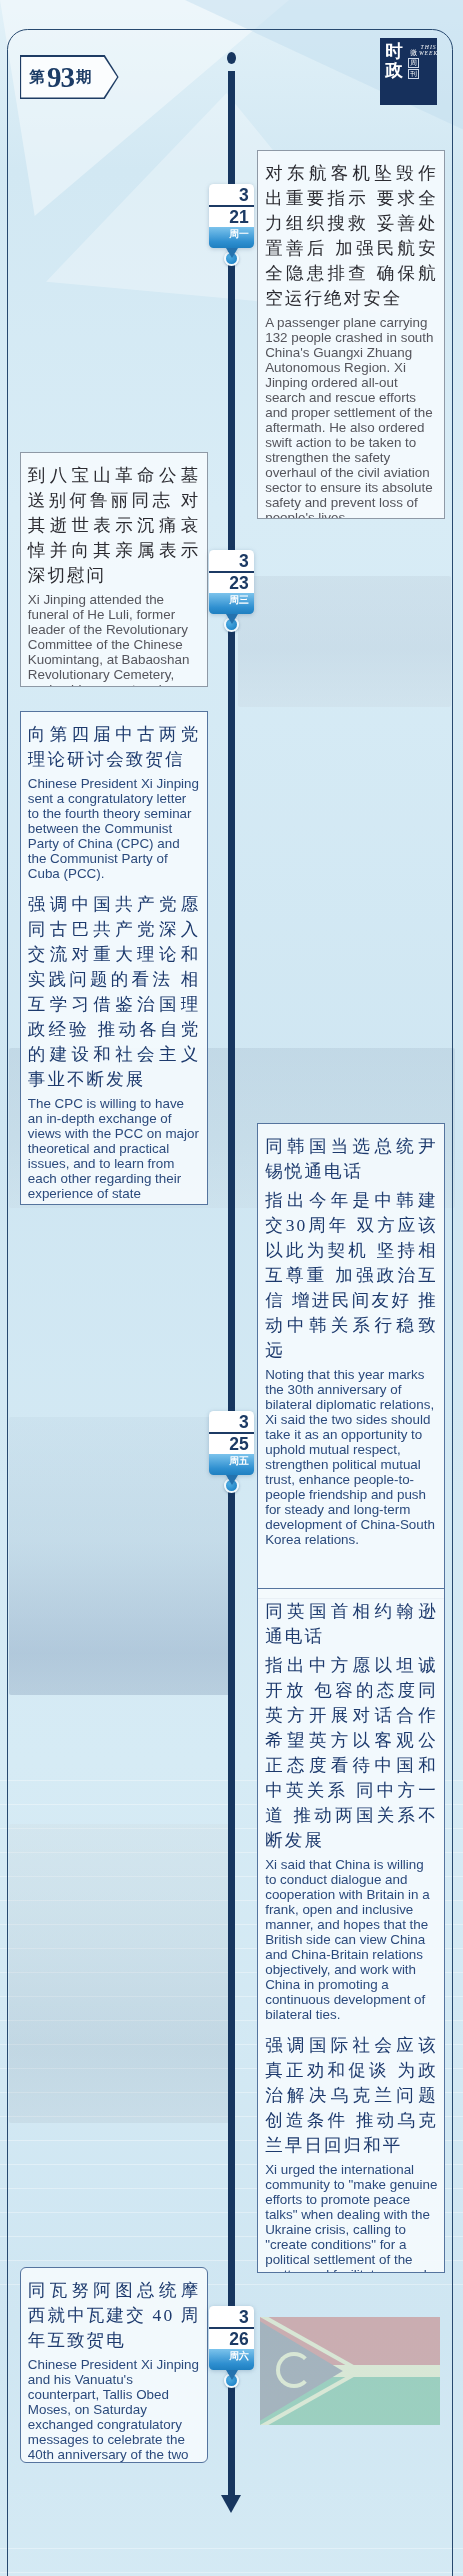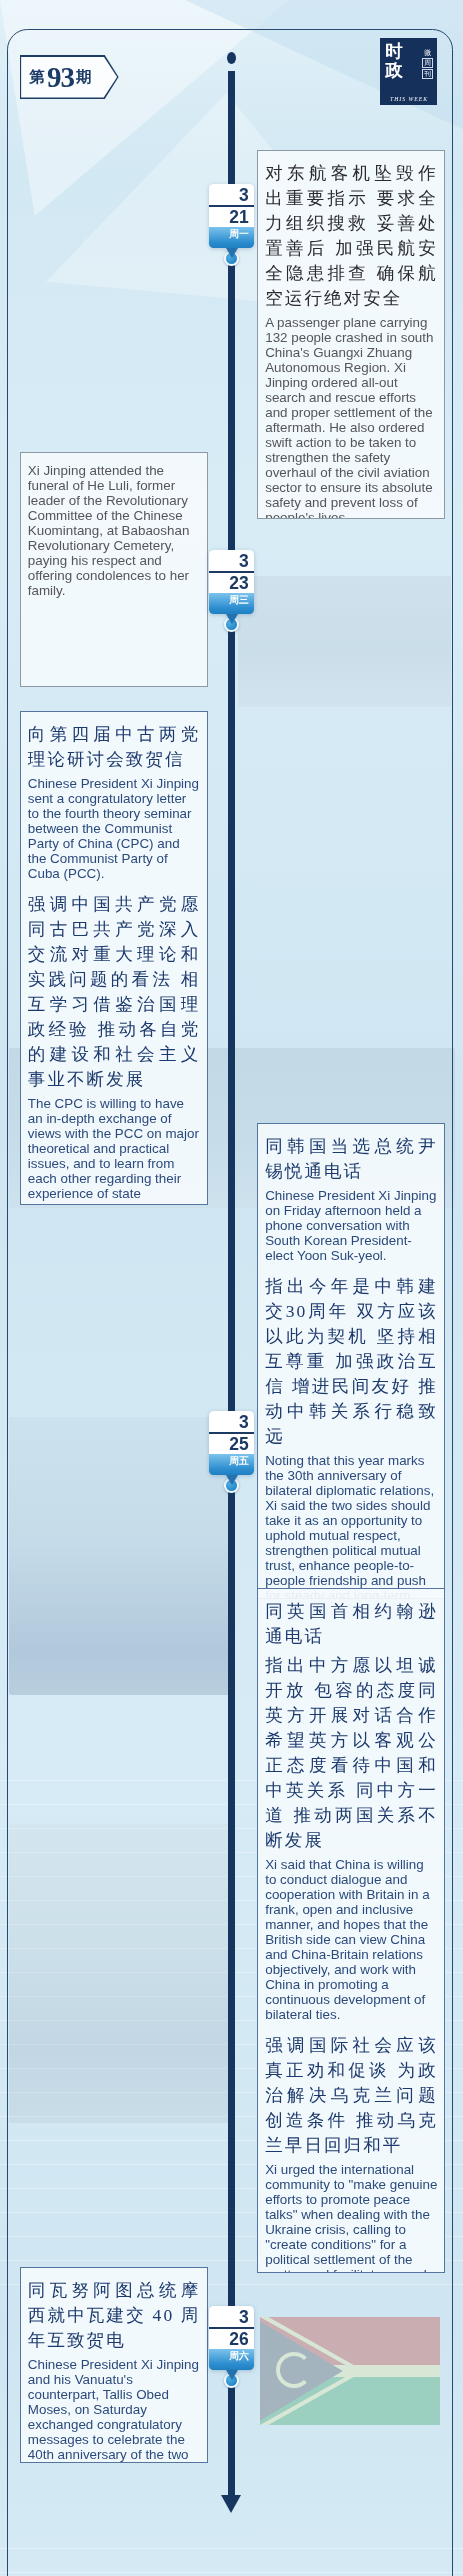--- a/index.html
+++ b/index.html
@@ -26,21 +26,21 @@
     clip-path:polygon(0 0,86% 0,100% 50%,86% 100%,0 100%);background:#1e3c64;}
   .issue-in{position:absolute;left:1.5px;top:1.5px;right:1.5px;bottom:1.5px;
     clip-path:polygon(0 0,86% 0,100% 50%,86% 100%,0 100%);background:#fbfdfe;
     display:flex;align-items:center;justify-content:flex-start;padding-left:8.2px;box-sizing:border-box;
     color:#1c3c66;font-family:"Liberation Serif","DejaVu Serif",serif;}
   .issue .small{font-size:15.5px;font-weight:700;}
   .issue .big{font-size:29px;font-weight:700;margin:0 2.1px;letter-spacing:-1px;}
 
   
   .logo{position:absolute;left:380px;top:38px;width:57px;height:67px;background:#16305c;
-    color:#fff;box-sizing:border-box;padding:4.1px 4.1px 3.1px 5.2px;display:flex;flex-direction:column;}
+    color:#fff;box-sizing:border-box;padding:4.1px 4.1px 3.1px 5.2px;display:flex;flex-direction:row;}
   .logo-row{display:flex;flex:1;}
   .logo-main{font-family:"Liberation Serif","DejaVu Serif",serif;font-weight:700;font-size:17.5px;line-height:18.5px;letter-spacing:1px;width:23px;word-break:break-all;}
   .logo-side{display:flex;flex-direction:column;align-items:center;margin-left:auto;margin-top:7.2px;}
   .logo-side span{font-size:7.2px;line-height:8.2px;}
   .logo-side .boxed{border:0.5px solid #cfd9e8;padding:0 1px;margin-top:1px;font-size:6.7px;line-height:7.7px;}
   .logo-sub{font-family:"Liberation Serif","DejaVu Serif",serif;font-style:italic;font-size:5.7px;letter-spacing:1px;text-align:center;margin-top:2.1px;}
 
   
   .tl-dot{position:absolute;left:227px;top:52px;width:9.3px;height:12.4px;border-radius:50%;background:#17365f;}
   .tl-line{position:absolute;left:228px;top:71px;width:7.2px;height:2424px;background:#17365f;}
@@ -72,21 +72,21 @@
   .en{font-size:13.4px;line-height:15px;margin:0 0 10.3px;}
   .en:last-child{margin-bottom:0;}
   .en + .zh{margin-top:8.2px;}
   .card.gray .zh{color:#2b2b31;} .card.gray .en{color:#55555c;}
   .card.navy .zh{color:#1d3a6d;} .card.navy .en{color:#2b4a7c;}
   .c1{left:257px;top:150px;height:369px;}
   .c2{left:19.6px;top:452px;height:235px;}
   .c3{left:19.6px;top:711px;height:494px;}
   .c4{left:257px;top:1123px;height:476px;}
   .c5{left:257px;top:1588px;height:685px;}
-  .c6{left:19.6px;top:2267px;height:196px;}
+  .c6{left:19.6px;top:2267px;height:196px;border-radius:6px;}
 
   
   .flag{position:absolute;left:260px;top:2317px;width:180px;height:108px;opacity:.32;overflow:hidden;}
   .flag-red{position:absolute;left:0;top:0;width:100%;height:47%;background:#c0392b;}
   .flag-grn{position:absolute;left:0;bottom:0;width:100%;height:47%;background:#2f9e57;}
   .flag-yel{position:absolute;left:0;top:44%;width:100%;height:12%;background:#e9e89a;}
   .flag-ydiag1{position:absolute;left:0;top:0;width:58%;height:50%;background:#e9e89a;clip-path:polygon(0 0,8% 0,100% 100%,92% 100%);}
   .flag-ydiag2{position:absolute;left:0;bottom:0;width:58%;height:50%;background:#e9e89a;clip-path:polygon(0 100%,8% 100%,100% 0,92% 0);}
   .flag-tri{position:absolute;left:0;top:0;width:100%;height:100%;background:#4a4a52;clip-path:polygon(0 4%,46% 50%,0 96%);}
   .flag-emblem{position:absolute;left:9%;top:32%;width:36px;height:36px;border:4.6px solid #e9e89a;border-radius:50%;border-right-color:transparent;box-sizing:border-box;}
@@ -174,33 +174,33 @@
     <div class="ribbon">周六</div>
     <div class="pointer"></div>
   </div>
 
   <div class="card gray c1">
     <p class="zh">对东航客机坠毁作出重要指示 要求全力组织搜救 妥善处置善后 加强民航安全隐患排查 确保航空运行绝对安全</p>
     <p class="en">A passenger plane carrying 132 people crashed in south China's Guangxi Zhuang Autonomous Region. Xi Jinping ordered all-out search and rescue efforts and proper settlement of the aftermath. He also ordered swift action to be taken to strengthen the safety overhaul of the civil aviation sector to ensure its absolute safety and prevent loss of people's lives.</p>
   </div>
 
   <div class="card gray c2">
+    <p class="zh">到八宝山革命公墓送别何鲁丽同志 对其逝世表示沉痛哀悼并向其亲属表示深切慰问</p>
     <p class="en">Xi Jinping attended the funeral of He Luli, former leader of the Revolutionary Committee of the Chinese Kuomintang, at Babaoshan Revolutionary Cemetery, paying his respect and offering condolences to her family.</p>
   </div>
 
   <div class="card navy c3">
     <p class="zh">向第四届中古两党理论研讨会致贺信</p>
     <p class="en">Chinese President Xi Jinping sent a congratulatory letter to the fourth theory seminar between the Communist Party of China (CPC) and the Communist Party of Cuba (PCC).</p>
     <p class="zh">强调中国共产党愿同古巴共产党深入交流对重大理论和实践问题的看法 相互学习借鉴治国理政经验 推动各自党的建设和社会主义事业不断发展</p>
     <p class="en">The CPC is willing to have an in-depth exchange of views with the PCC on major theoretical and practical issues, and to learn from each other regarding their experience of state governance, to promote the continuous development of Party building and the socialist cause in their respective countries, Xi stressed.</p>
   </div>
 
   <div class="card navy c4">
     <p class="zh">同韩国当选总统尹锡悦通电话</p>
-    <p class="en">Chinese President Xi Jinping on Friday afternoon held a phone conversation with South Korean President-elect Yoon Suk-yeol.</p>
     <p class="zh">指出今年是中韩建交30周年 双方应该以此为契机 坚持相互尊重 加强政治互信 增进民间友好 推动中韩关系行稳致远</p>
     <p class="en">Noting that this year marks the 30th anniversary of bilateral diplomatic relations, Xi said the two sides should take it as an opportunity to uphold mutual respect, strengthen political mutual trust, enhance people-to-people friendship and push for steady and long-term development of China-South Korea relations.</p>
   </div>
 
   <div class="card navy c5">
     <p class="zh">同英国首相约翰逊通电话</p>
     <p class="zh">指出中方愿以坦诚 开放 包容的态度同英方开展对话合作 希望英方以客观公正态度看待中国和中英关系 同中方一道 推动两国关系不断发展</p>
     <p class="en">Xi said that China is willing to conduct dialogue and cooperation with Britain in a frank, open and inclusive manner, and hopes that the British side can view China and China-Britain relations objectively, and work with China in promoting a continuous development of bilateral ties.</p>
     <p class="zh">强调国际社会应该真正劝和促谈 为政治解决乌克兰问题创造条件 推动乌克兰早日回归和平</p>
     <p class="en">Xi urged the international community to "make genuine efforts to promote peace talks" when dealing with the Ukraine crisis, calling to "create conditions" for a political settlement of the matter and facilitate an early return of peace in Ukraine.</p>

